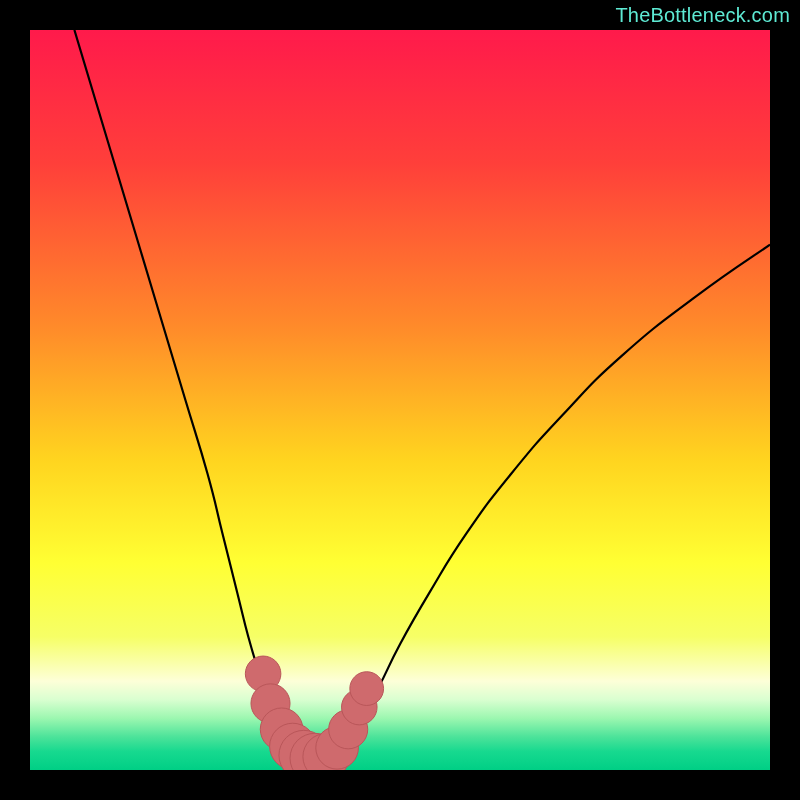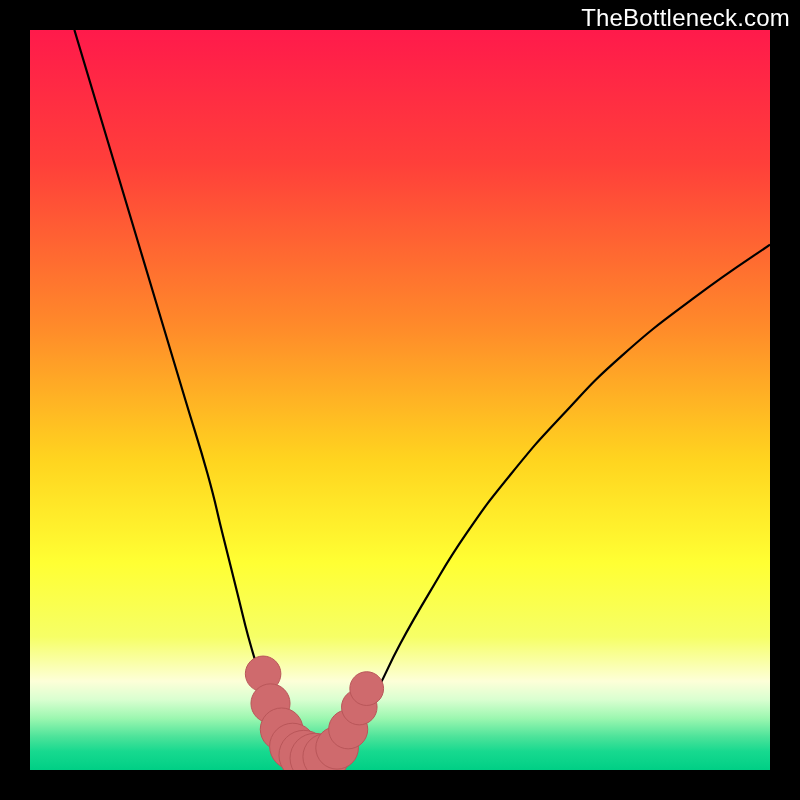--- a/index.html
+++ b/index.html
@@ -28,23 +28,23 @@
   }
   .gradient {
     position: absolute;
     inset: 0;
   }
   .watermark {
     position: absolute;
     top: 4px;
     right: 10px;
     font-family: Arial, Helvetica, sans-serif;
-    font-size: 24px;
+    font-size: 20px;
     font-weight: 500;
-    color: #ffffff;
+    color: #5eead4;
     letter-spacing: 0.2px;
   }
   svg.curves {
     position: absolute;
     inset: 0;
   }
 </style>
 </head>
 <body>
 

